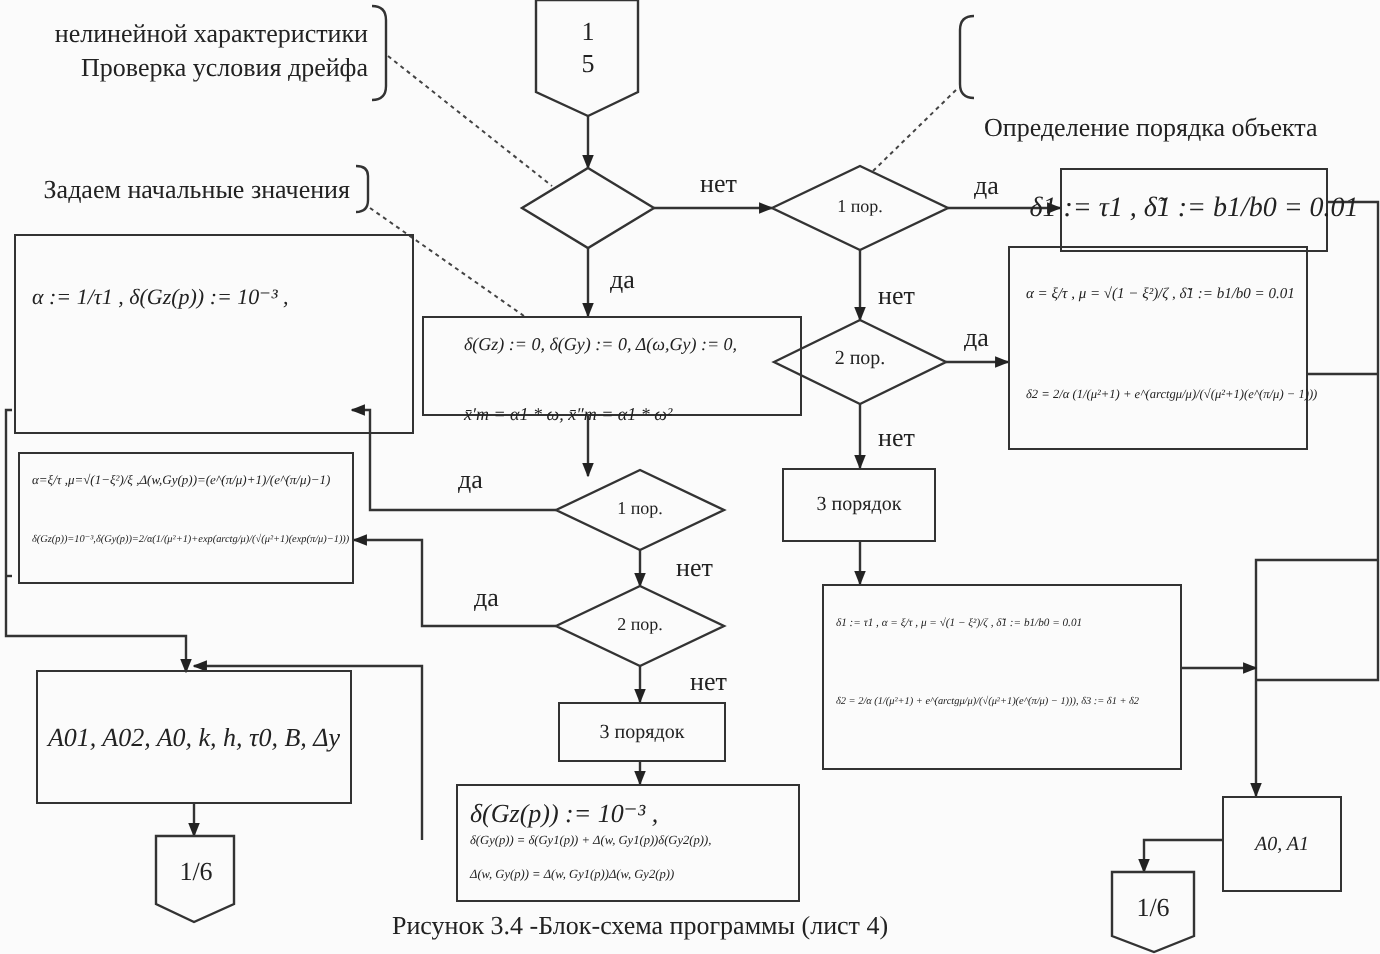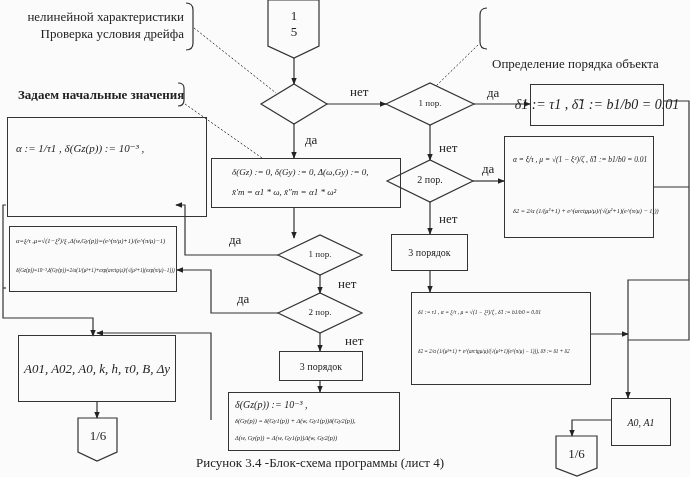--- a/index.html
+++ b/index.html
@@ -84,21 +84,21 @@
     <line x1="194" y1="28" x2="276" y2="93"></line>
     <line x1="185" y1="104" x2="262" y2="158"></line>
     <line x1="478" y1="45" x2="436" y2="86"></line>
   </g>
 </svg>
 
 <div class="t note" style="left:6px; top:8px; width:178px;">
   <div>нелинейной характеристики</div>
   <div>Проверка условия дрейфа</div>
 </div>
-<div class="t note" style="left:18px; top:86px; width:157px;font-weight:bold;">Задаем начальные значения</div>
+<div class="t note" style="left:18px; top:86px; width:157px;">Задаем начальные значения</div>
 <div class="t note" style="left:492px; top:18px; text-align:left;margin-top:37px;">Определение порядка объекта</div>
 
 <div class="t" style="left:268px; top:8px; width:52px; text-align:center; font-size:13px; line-height:16px;">
   <div>1</div>
   <div>5</div>
 </div>
 <div class="t" style="left:78px; top:428px; width:40px; text-align:center; font-size:13px;">1/6</div>
 <div class="t" style="left:556px; top:446px; width:41px; text-align:center; font-size:13px;">1/6</div>
 
 <div class="t dlbl" style="left:390px; top:98px; width:80px;">1 пор.</div>
@@ -112,51 +112,51 @@
 <div class="t lbl" style="left:439px; top:140px;">нет</div>
 <div class="t lbl" style="left:482px; top:161px;">да</div>
 <div class="t lbl" style="left:439px; top:211px;">нет</div>
 <div class="t lbl" style="left:229px; top:232px;">да</div>
 <div class="t lbl" style="left:338px; top:276px;">нет</div>
 <div class="t lbl" style="left:237px; top:291px;">да</div>
 <div class="t lbl" style="left:345px; top:333px;">нет</div>
 
 <div class="box" style="left:211px; top:158px; width:190px; height:50px;">
   <div class="f" style="left:20px; top:8px; font-size:9px;">δ(Gz) := 0, δ(Gy) := 0, Δ(ω,Gy) := 0,</div>
-  <div class="f" style="left:20px; top:28px; font-size:9px;">x̄′m = α1 * ω, x̄″m = α1 * ω²</div>
+  <div class="f" style="left:20px; top:43px; font-size:9px;">x̄′m = α1 * ω, x̄″m = α1 * ω²</div>
 </div>
 
 <div class="box" style="left:7px; top:117px; width:200px; height:100px;">
   <div class="f" style="left:8px; top:24px; font-size:11px;">α := 1/τ1 , δ(Gz(p)) := 10⁻³ ,</div>
 </div>
 
 <div class="box" style="left:9px; top:226px; width:168px; height:66px;">
   <div class="f" style="left:6px; top:10px; font-size:6.5px;">α=ξ/τ ,μ=√(1−ξ²)/ξ ,Δ(w,Gy(p))=(e^(π/μ)+1)/(e^(π/μ)−1)</div>
   <div class="f" style="left:6px; top:40px; font-size:5.2px;">δ(Gz(p))=10⁻³,δ(Gy(p))=2/α(1/(μ²+1)+exp(arctg/μ)/(√(μ²+1)(exp(π/μ)−1)))</div>
 </div>
 
 <div class="box center" style="left:18px; top:335px; width:158px; height:67px;">
   <span class="f" style="position:static; font-size:13px;">A01, A02, A0, k, h, τ0, B, Δy</span>
 </div>
 
 <div class="box center" style="left:279px; top:351px; width:84px; height:30px; font-size:10px;">
   <span>3 порядок</span>
 </div>
 
 <div class="box" style="left:228px; top:392px; width:172px; height:59px;">
-  <div class="f" style="left:6px; top:6px; font-size:10px;">δ(Gz(p)) := 10⁻³ ,</div>
+  <div class="f" style="left:6px; top:6px; font-size:13px;">δ(Gz(p)) := 10⁻³ ,</div>
   <div class="f" style="left:6px; top:24px; font-size:6.3px;">δ(Gy(p)) = δ(Gy1(p)) + Δ(w, Gy1(p))δ(Gy2(p)),</div>
   <div class="f" style="left:6px; top:41px; font-size:6.3px;">Δ(w, Gy(p)) = Δ(w, Gy1(p))Δ(w, Gy2(p))</div>
 </div>
 
 <div class="box center" style="left:530px; top:84px; width:134px; height:42px;">
   <span class="f" style="position:static; font-size:14px;">δ1 := τ1 , δ̃1 := b1/b0 = 0.01</span>
 </div>
 
-<div class="box" style="left:504px; top:136px; width:150px; height:102px;">
+<div class="box" style="left:504px; top:123px; width:150px; height:102px;">
   <div class="f" style="left:8px; top:18px; font-size:7.5px;">α = ξ/τ , μ = √(1 − ξ²)/ζ , δ̃1 := b1/b0 = 0.01</div>
   <div class="f" style="left:8px; top:70px; font-size:6.3px;">δ2 = 2/α (1/(μ²+1) + e^(arctgμ/μ)/(√(μ²+1)(e^(π/μ) − 1)))</div>
 </div>
 
 <div class="box center" style="left:391px; top:234px; width:77px; height:37px; font-size:10px;">
   <span>3 порядок</span>
 </div>
 
 <div class="box" style="left:411px; top:292px; width:180px; height:93px;">
   <div class="f" style="left:6px; top:16px; font-size:5.6px;">δ1 := τ1 , α = ξ/τ , μ = √(1 − ξ²)/ζ , δ̃1 := b1/b0 = 0.01</div>

